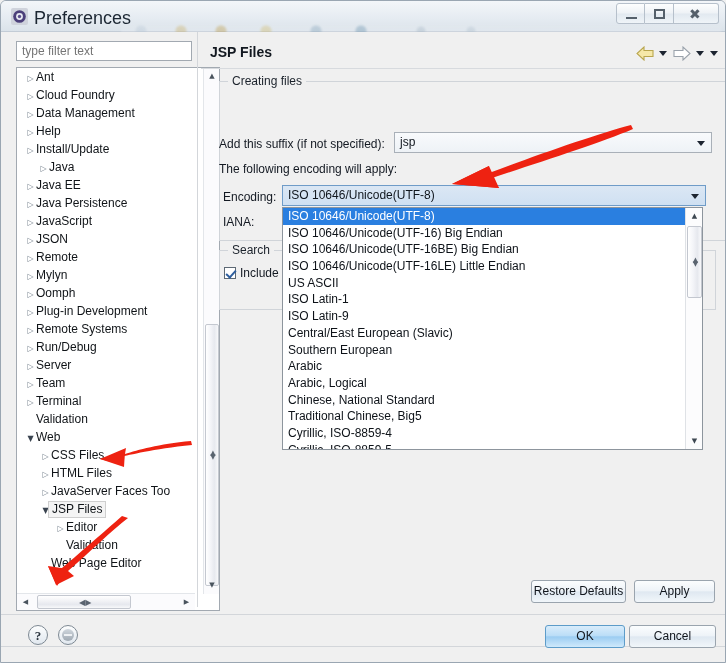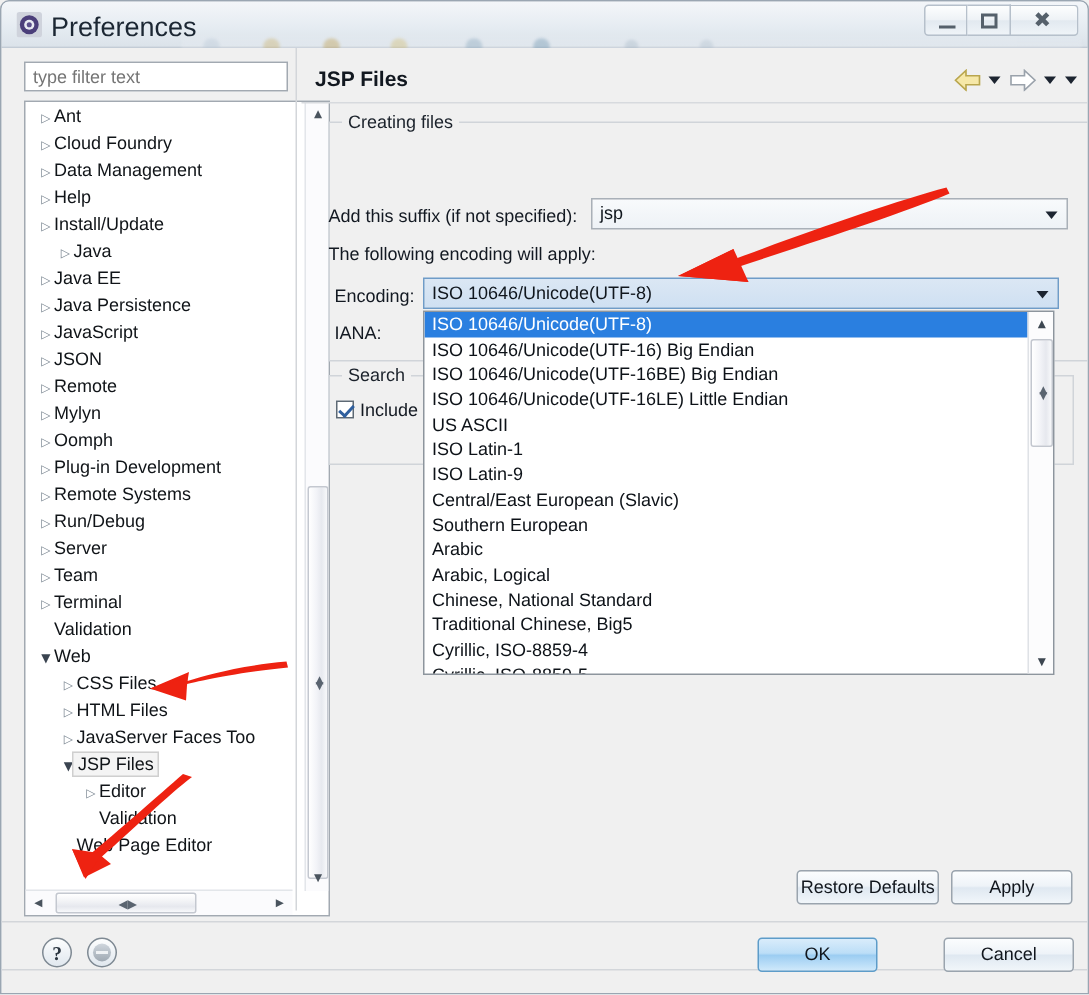--- a/index.html
+++ b/index.html
@@ -604,21 +604,21 @@
       <div class="footer-rule"></div>
 
       <div class="btn" style="left:530px; top:548px; width:95px;">Restore Defaults</div>
       <div class="btn" style="left:633px; top:548px; width:81px;">Apply</div>
 
       <div class="footer-rule2"></div>
 
       <div class="round-icon" style="left: 27px; top: 593px;">?</div>
       <div class="round-icon disk" style="left: 57px; top: 593px;"></div>
 
-      <div class="btn primary" style="left:504px; top:593px; width:80px;">OK</div>
+      <div class="btn primary" style="left:544px; top:593px; width:80px;">OK</div>
       <div class="btn" style="left:628px; top:593px; width:87px;">Cancel</div>
     </div>
   </div>
 
   <svg class="annot" style="left:0;top:0;width:726px;height:663px;" viewBox="0 0 726 663">
     <g fill="#ee2211">
       <path d="M633 129 C 600 143, 540 162, 492 178 L 499 188 L 452 184 L 489 166 L 489 173
                C 537 155, 597 134, 631 125 Z"></path>
       <path d="M489 166 L 452 184 L 499 188 Z"></path>
       <path d="M192 445 C 152 449, 130 455, 120 457 L 124 465 L 100 459 L 126 448 L 125 454

